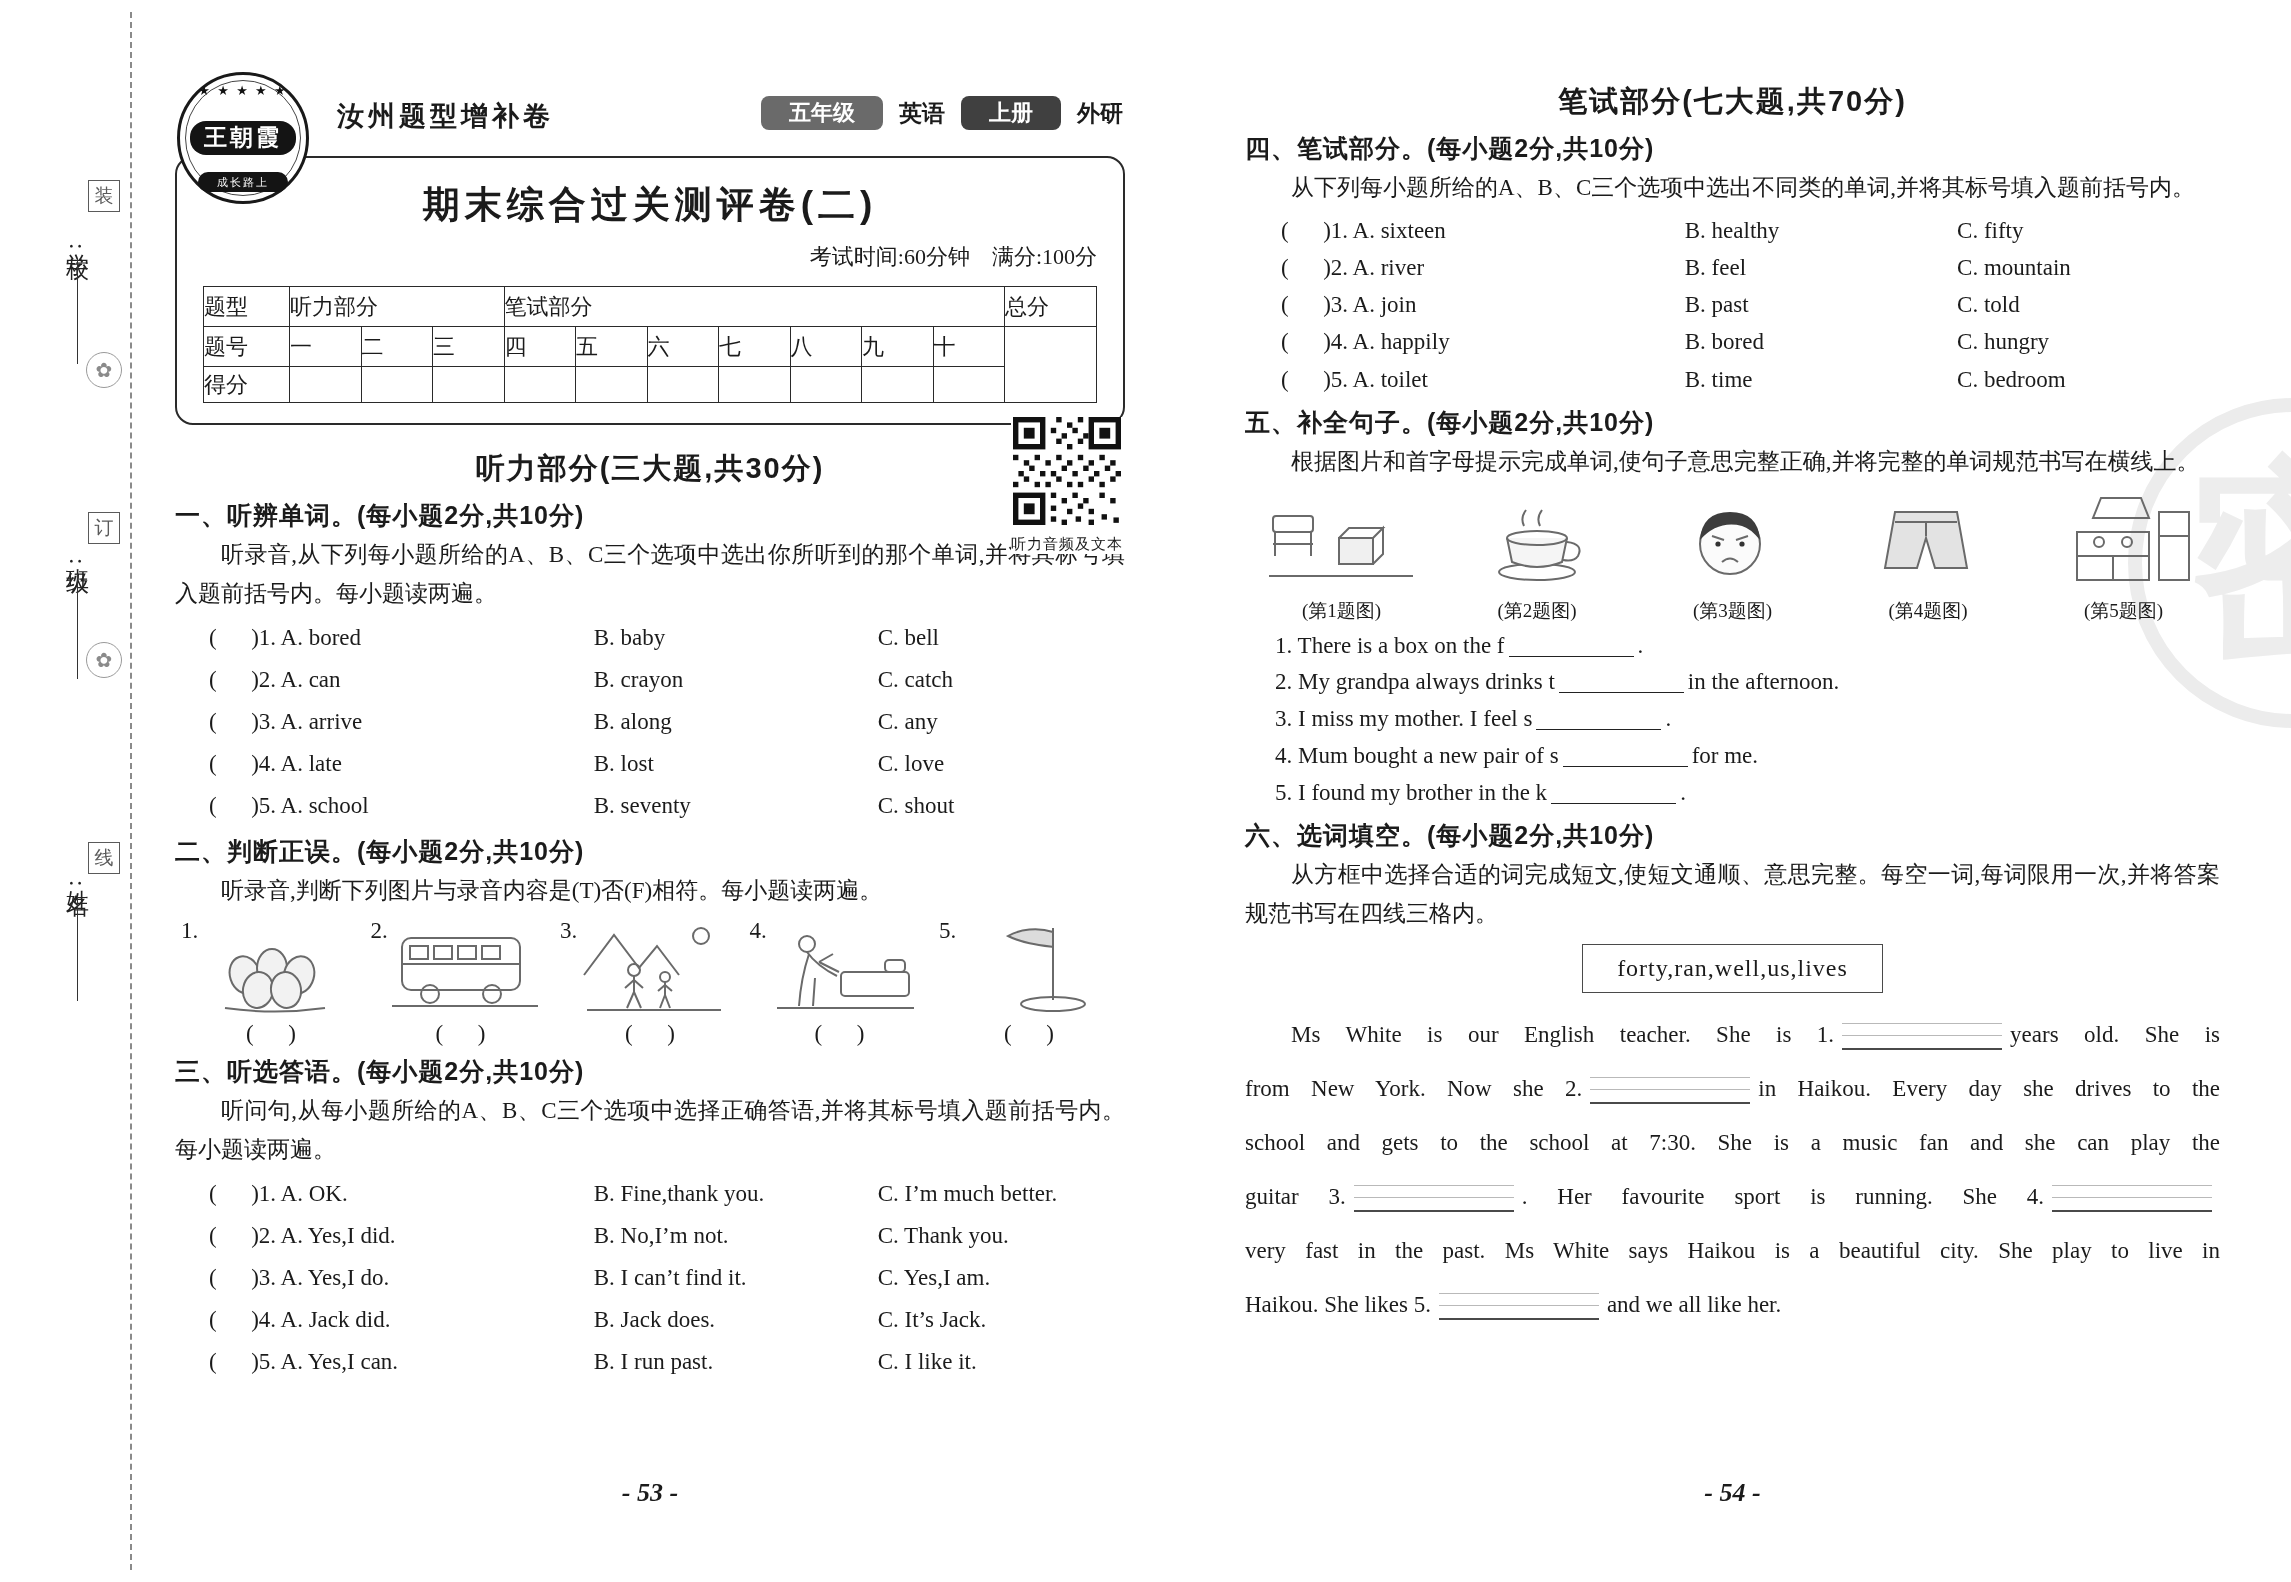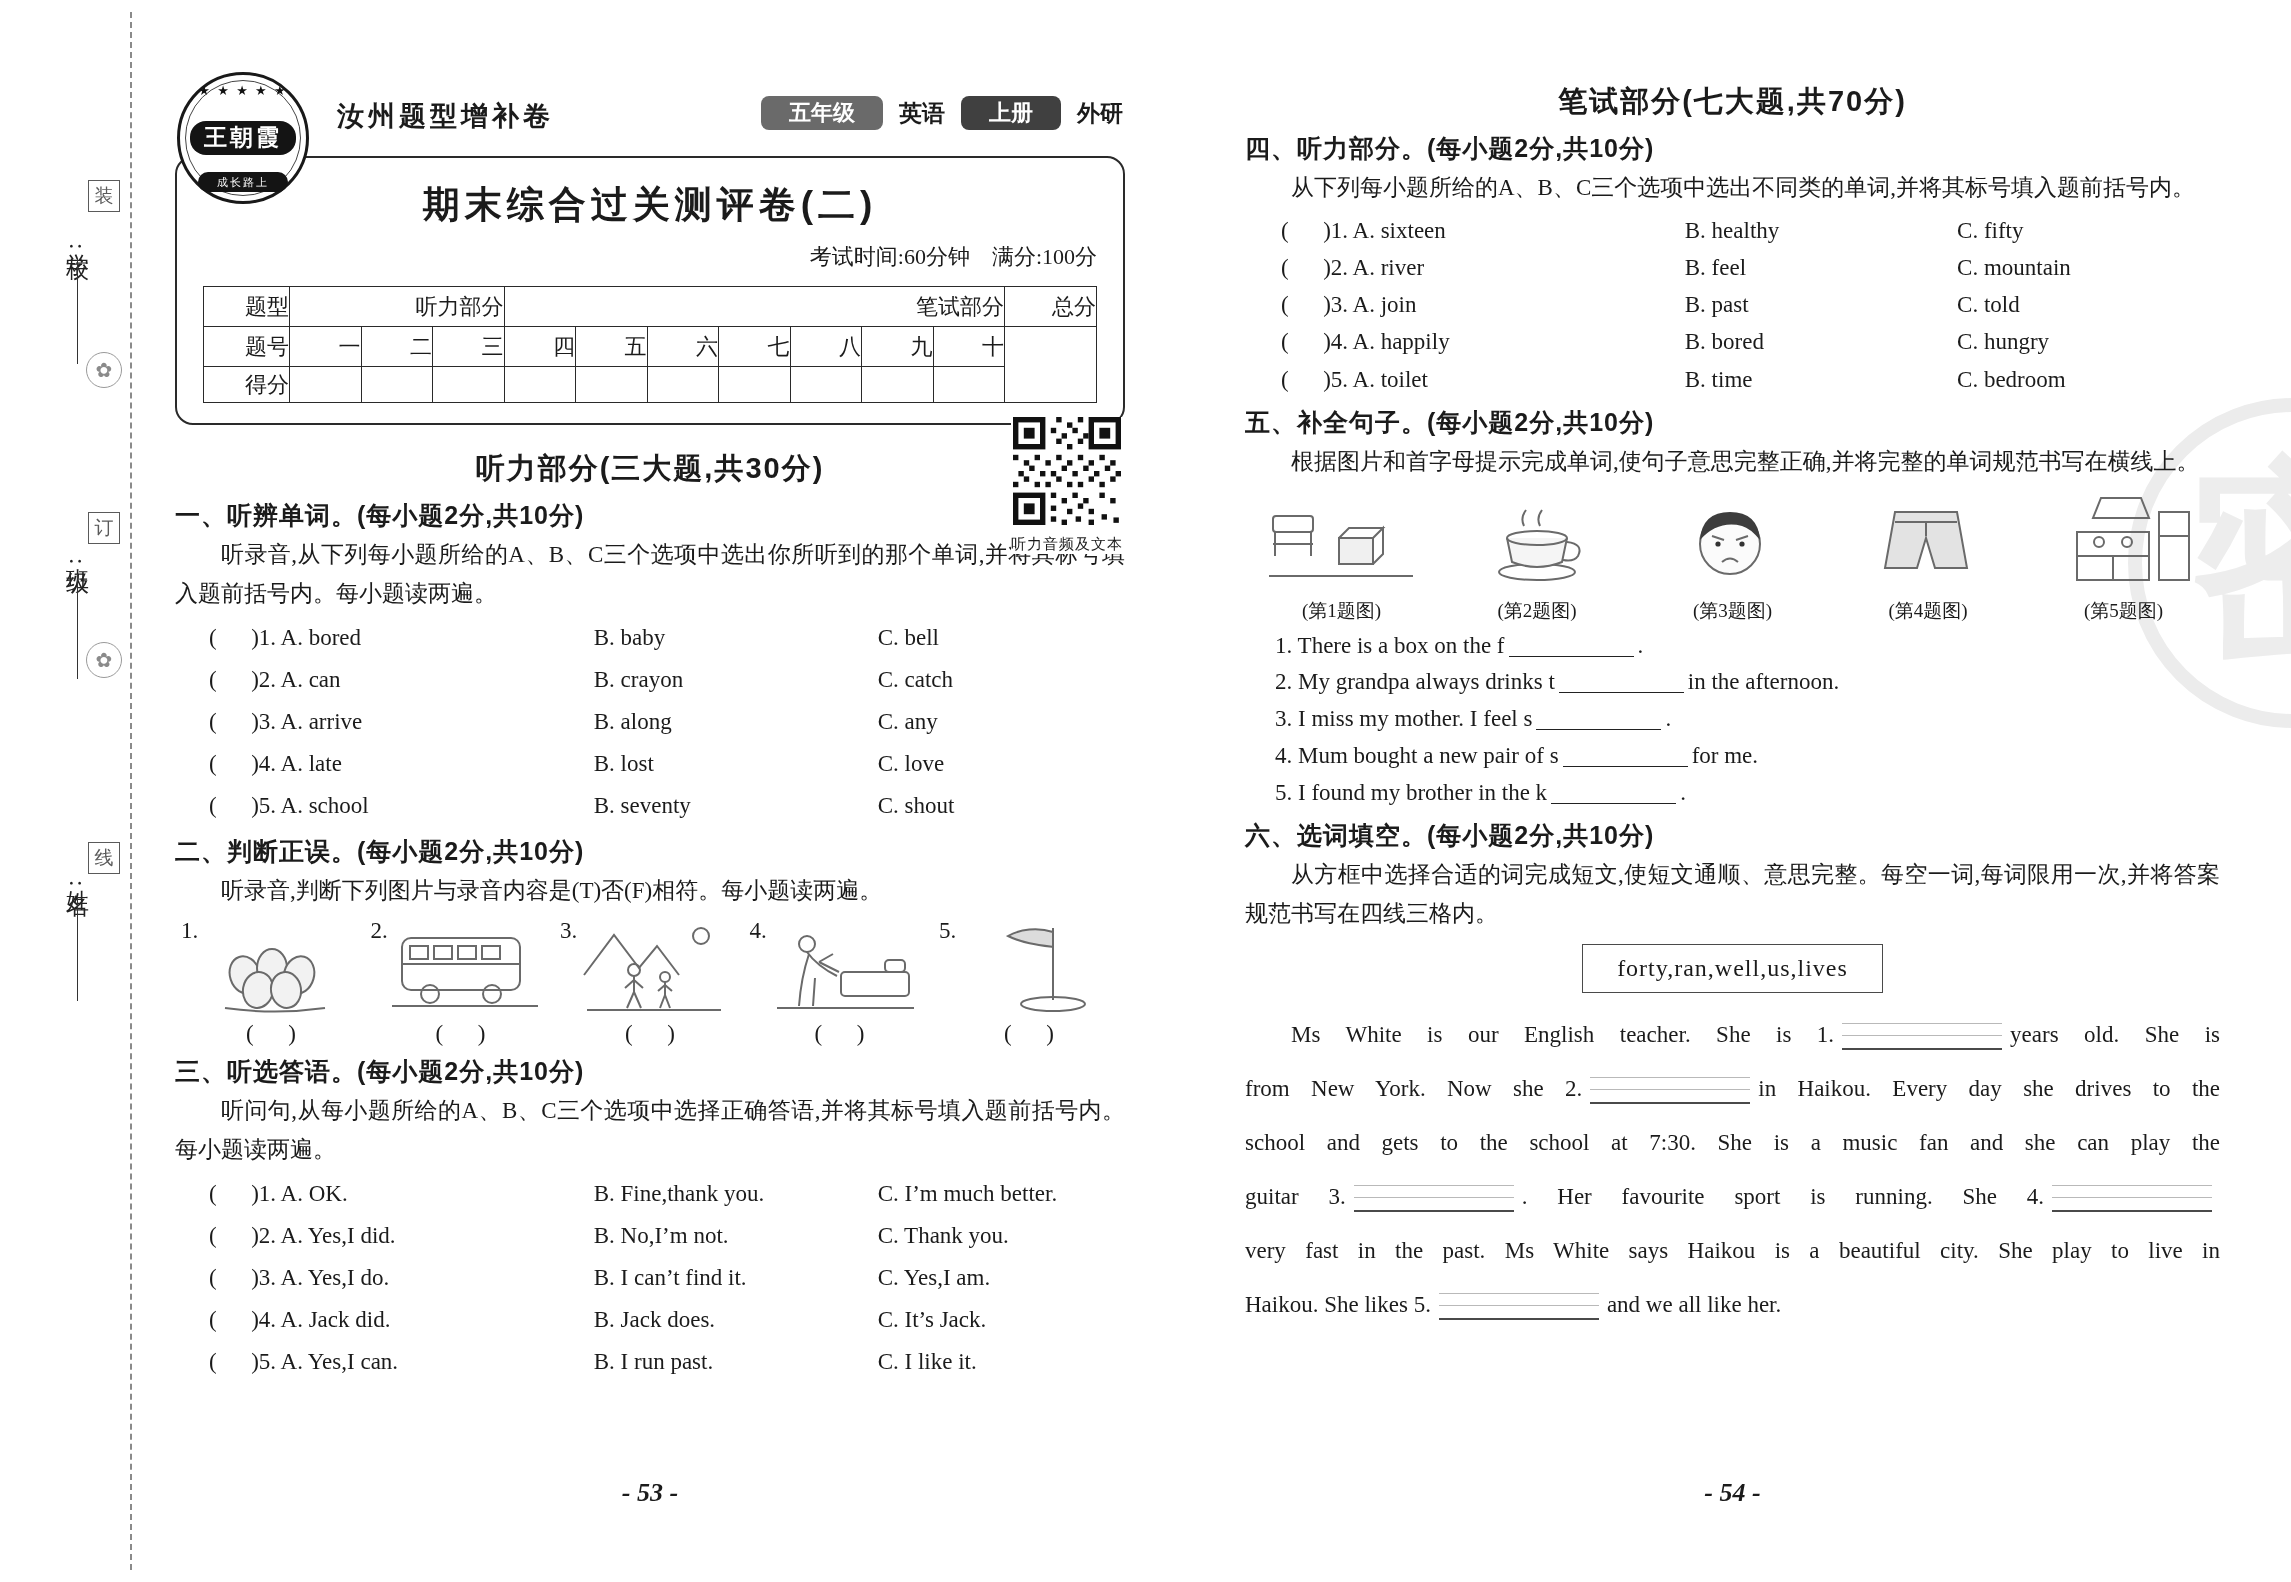--- a/index.html
+++ b/index.html
@@ -37,21 +37,21 @@
                font-family:"Liberation Sans",sans-serif;}
   .brand-chips{position:absolute;right:2px;top:14px;display:flex;gap:16px;align-items:center;
                font-size:23px;font-weight:700;font-family:"Liberation Sans",sans-serif;}
   .chip{background:#6a6a6a;color:#fff;border-radius:8px;padding:2px 28px;font-size:22px;}
   .chip.dark{background:#404040;}
 
   .paper-box{position:relative;border:2px solid #2a2a2a;border-radius:18px;padding:22px 26px 20px;margin-top:4px;}
   .paper-title{text-align:center;font-size:37px;font-weight:700;letter-spacing:5px;}
   .paper-meta{text-align:right;font-size:22px;margin-top:12px;white-space:pre;}
   .score-table{width:100%;border-collapse:collapse;margin-top:14px;table-layout:fixed;}
-  .score-table td{border:1.5px solid #2a2a2a;text-align:right;font-size:22px;height:40px;padding:0;}
+  .score-table td{border:1.5px solid #2a2a2a;text-align:left;font-size:22px;height:40px;padding:0;}
   .score-table tr:last-child td{height:36px;}
 
   
   .sec-main{text-align:center;font-size:29px;font-weight:700;letter-spacing:2px;margin:24px 0 10px;}
   .sec-title{font-size:25px;font-weight:700;margin-top:8px;letter-spacing:1px;}
   .desc{text-indent:2em;text-align:justify;line-height:1.68;margin-top:4px;}
   .opt-rows{margin-top:4px;}
   .opt-row{display:grid;grid-template-columns:42% 31% 27%;padding-left:34px;line-height:1.82;}
   .page-right .opt-row{grid-template-columns:43% 29% 28%;padding-left:36px;line-height:1.62;}
   .oq,.ob,.oc{white-space:pre;}
@@ -418,21 +418,21 @@
             <span class="oc">C. I like it.</span>
           </div>
       </div>
     </div>
   </div>
 
   <div class="page page-right">
     <div class="sec-main hei" style="margin-top:0">笔试部分(七大题,共70分)</div>
 
     <div>
-      <div class="sec-title hei">四、听力部分。(每小题2分,共10分)</div>
+      <div class="sec-title hei">四、笔试部分。(每小题2分,共10分)</div>
       <p class="desc">从下列每小题所给的A、B、C三个选项中选出不同类的单词,并将其标号填入题前括号内。</p>
       <div class="opt-rows">
         <div class="opt-row">
             <span class="oq">(      )1. A. sixteen</span>
             <span class="ob">B. healthy</span>
             <span class="oc">C. fifty</span>
           </div>
         <div class="opt-row">
             <span class="oq">(      )2. A. river</span>
             <span class="ob">B. feel</span>

